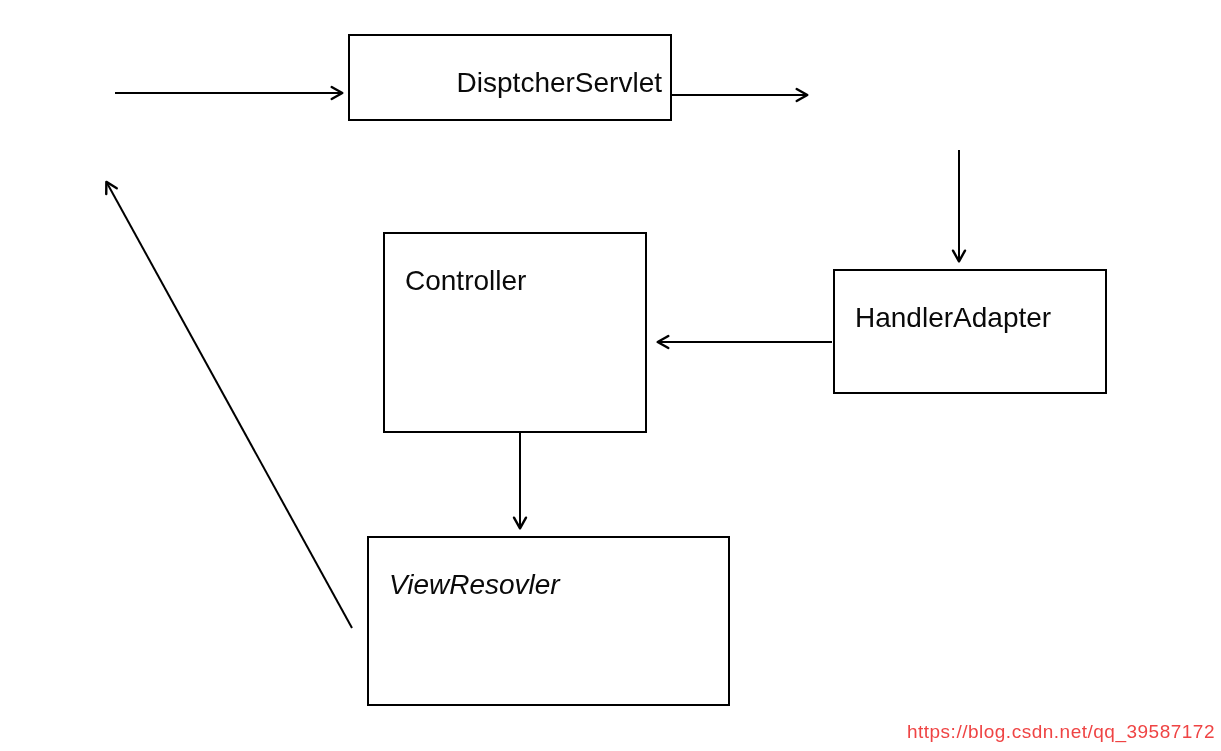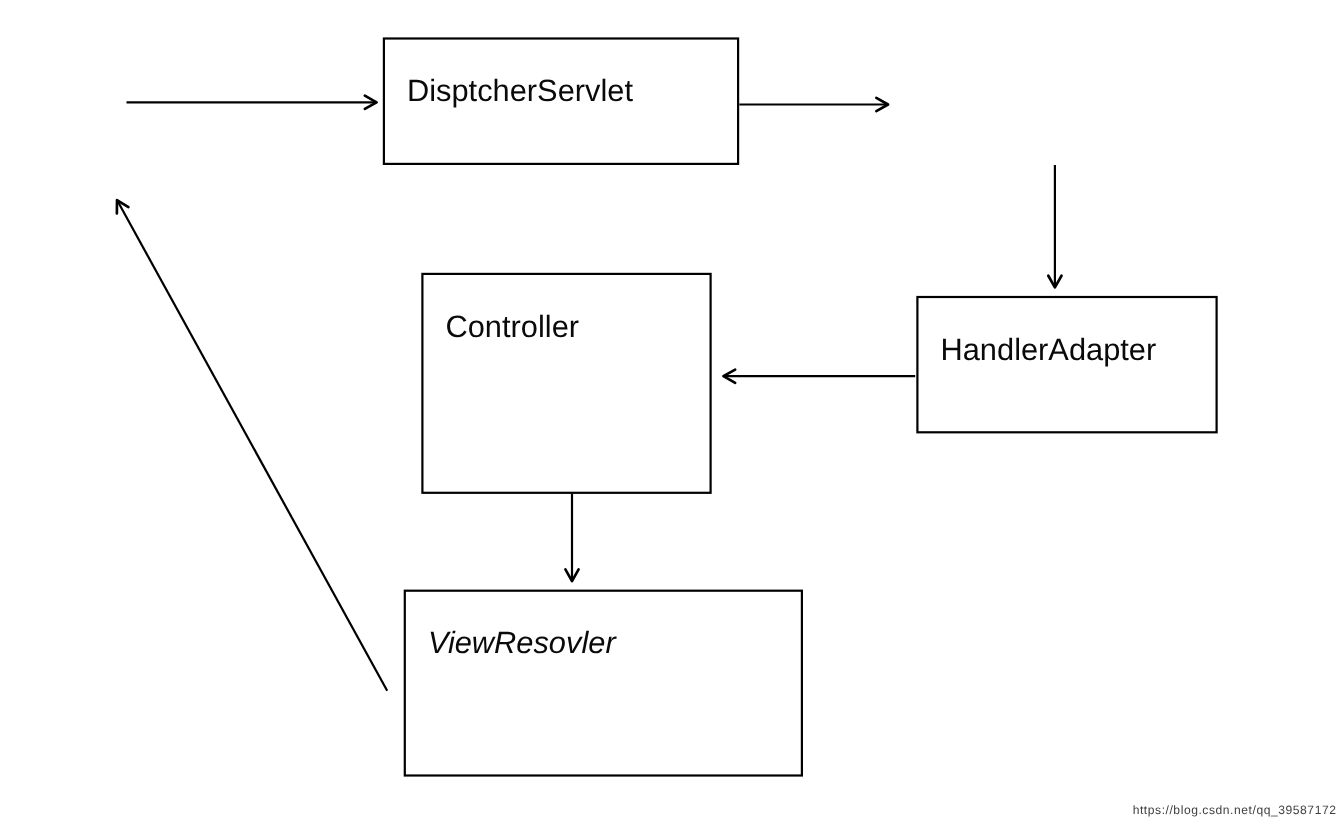--- a/index.html
+++ b/index.html
@@ -26,32 +26,32 @@
     position: absolute;
     box-sizing: border-box;
     border: 2px solid #000000;
     background: #ffffff;
     padding: 32px 8px 0 20px;
     font-size: 28px;
     color: #0a0a0a;
     line-height: 1.1;
     white-space: nowrap;
   }
-  .node-dispatcher    { left: 348px; top: 34px;  width: 324px; height: 116px; }
+  .node-dispatcher    { left: 348px; top: 34px;  width: 324px; height: 87px; text-align: right; }
   .node-handler-mapping { left: 818px; top: 36px;  width: 287px; height: 114px; }
   .node-handler-adapter { left: 833px; top: 269px; width: 274px; height: 125px; }
-  .node-controller    { left: 383px; top: 248px; width: 264px; height: 201px; }
+  .node-controller    { left: 383px; top: 232px; width: 264px; height: 201px; }
   .node-view-resolver { left: 367px; top: 536px; width: 363px; height: 170px; font-style: italic; }
   .watermark {
     position: absolute;
     right: 6px;
     bottom: 8px;
-    font-size: 11px;
+    font-size: 19px;
     letter-spacing: 0.5px;
-    color: #404040;
+    color: #ef4444;
     user-select: none;
     text-align: center;
   }
 </style>
 </head>
 <body>
 
 <div class="canvas">
 
   <svg class="arrow-layer" viewBox="0 0 1221 751" xmlns="http://www.w3.org/2000/svg">

